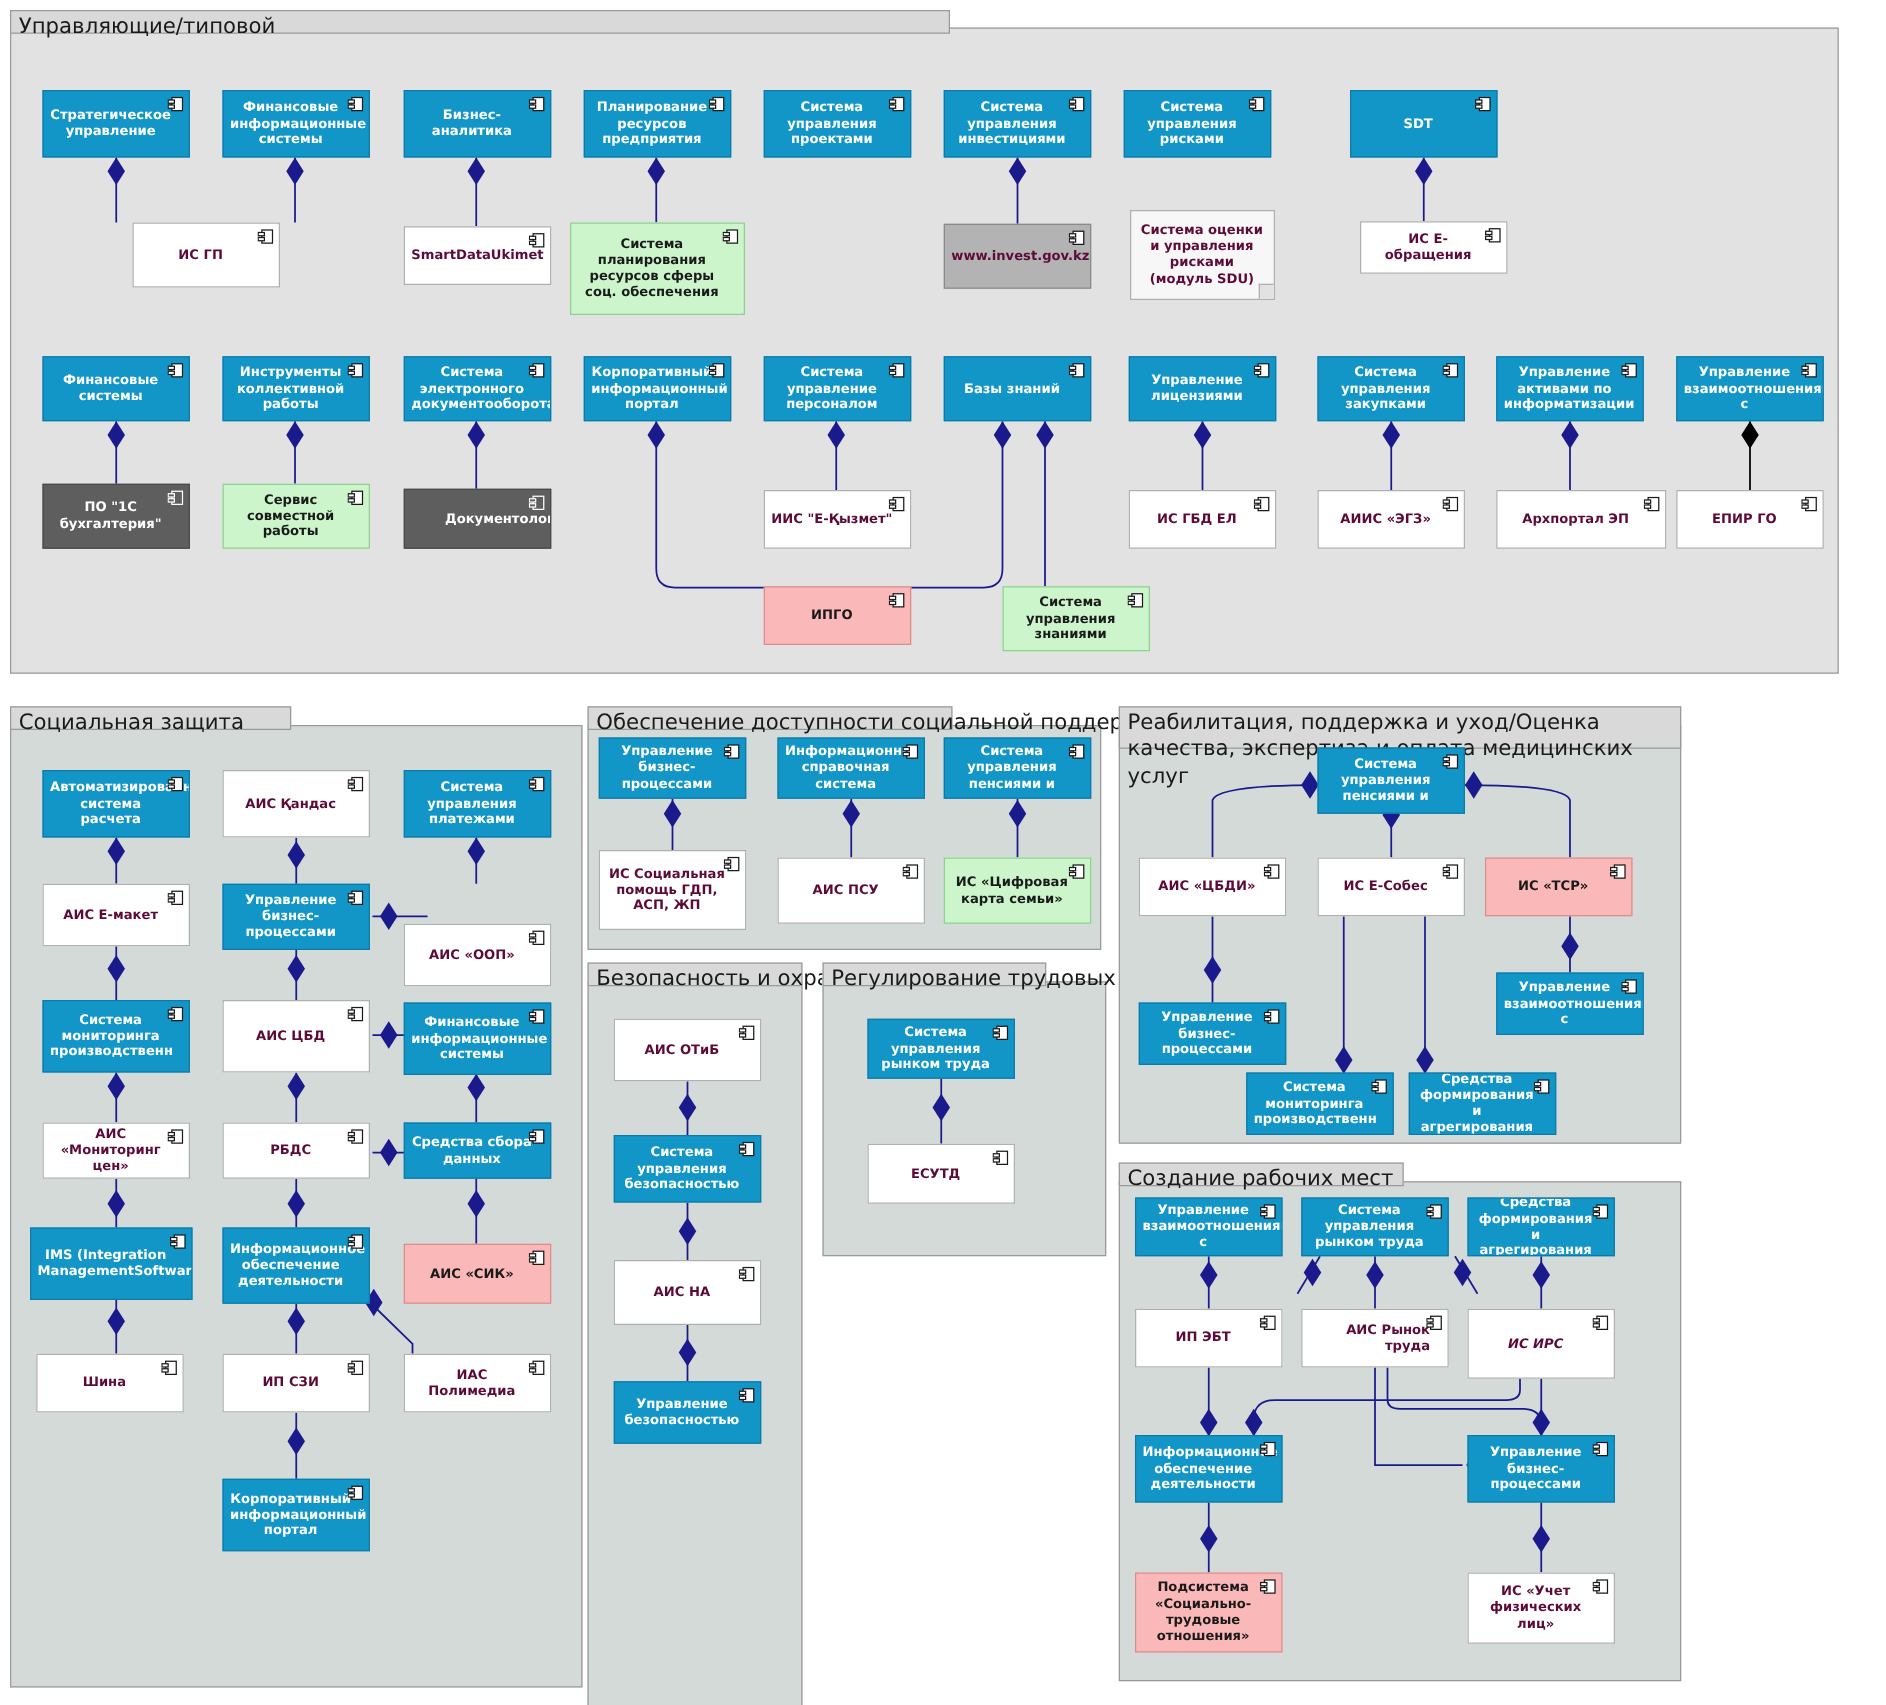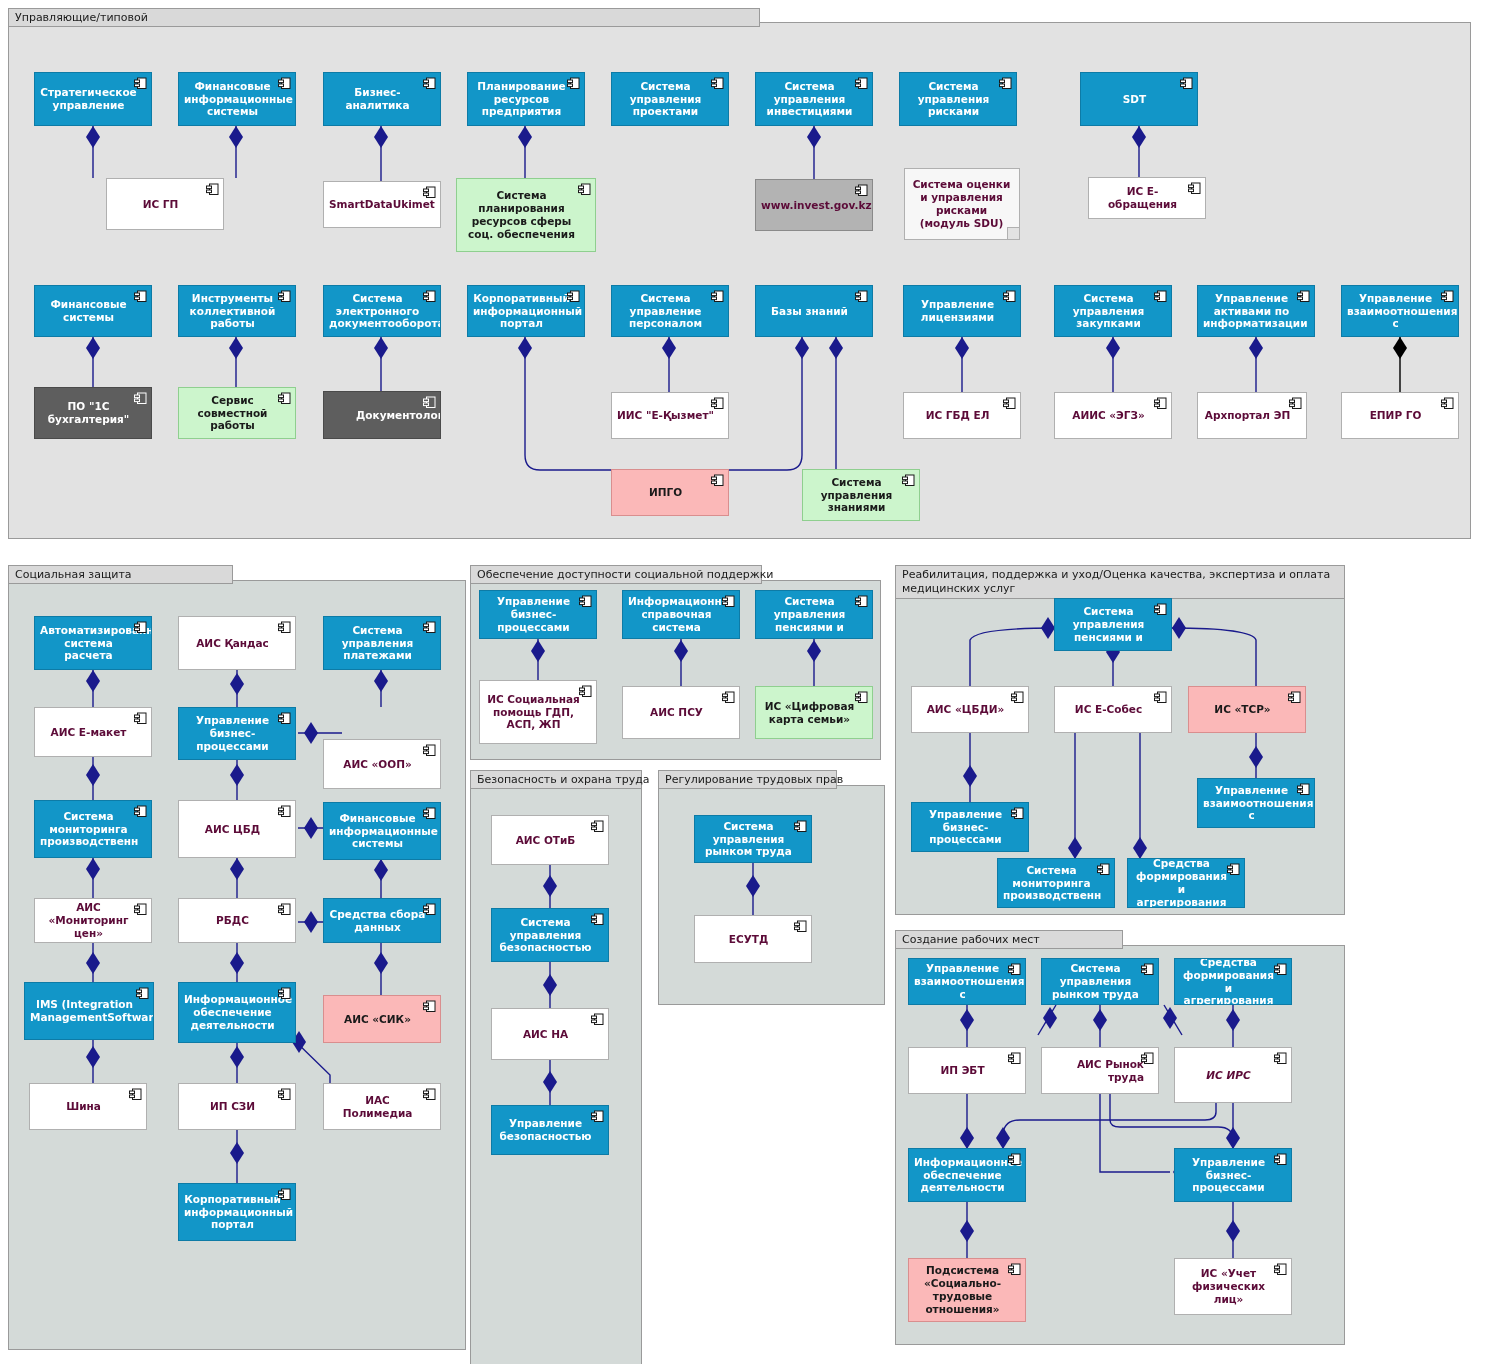--- a/index.html
+++ b/index.html
@@ -5,21 +5,21 @@
   html,body{margin:0;padding:0;background:#ffffff;}
   body{width:1509px;height:1364px;position:relative;
        font-family:"DejaVu Sans","Liberation Sans",sans-serif;
        -webkit-font-smoothing:none;}
   #canvas{position:absolute;left:0;top:0;width:1509px;height:1364px;}
 
   
   .pkg{position:absolute;background:#d4dad8;border:1px solid #9a9a9a;box-sizing:border-box;}
   .pkg.topgrp{background:#e2e2e2;}
   .pkg-tab{position:absolute;background:#d9d9d9;border:1px solid #9a9a9a;
-           box-sizing:border-box;font-size:11px;color:#1a1a1a;
+           box-sizing:border-box;font-size:17px;color:#1a1a1a;
            padding:2px 6px 0 6px;line-height:1.25;white-space:nowrap;
            font-family:"DejaVu Sans","Liberation Sans",sans-serif;}
   .pkg-tab.wrap{white-space:normal;}
 
   
   .cmp{position:absolute;box-sizing:border-box;display:flex;align-items:center;
        justify-content:center;text-align:center;font-weight:bold;font-size:10.5px;
        line-height:1.22;padding:3px 14px 3px 5px;overflow:hidden;
        font-family:"DejaVu Sans","Liberation Sans",sans-serif;}
   .cmp span.lbl{display:block;width:100%;}
@@ -560,21 +560,21 @@
     <span class="lbl">АИИС «ЭГЗ»</span>
     <span class="cicon">
         <svg width="13" height="13" viewBox="0 0 13 13">
           <rect x="3.5" y="1" width="8.5" height="10.5" fill="#fff" stroke="#1a1a1a" stroke-width="1"></rect>
           <rect x="0.5" y="3" width="5" height="2.6" fill="#fff" stroke="#1a1a1a" stroke-width="1"></rect>
           <rect x="0.5" y="7" width="5" height="2.6" fill="#fff" stroke="#1a1a1a" stroke-width="1"></rect>
         </svg>
       </span>
   </div>
 
-  <div class="cmp white" style="left:1197px;top:392px;width:110px;height:47px;">
+  <div class="cmp white" style="left:1197px;top:392px;width:136px;height:47px;">
     <span class="lbl">Архпортал ЭП</span>
     <span class="cicon">
         <svg width="13" height="13" viewBox="0 0 13 13">
           <rect x="3.5" y="1" width="8.5" height="10.5" fill="#fff" stroke="#1a1a1a" stroke-width="1"></rect>
           <rect x="0.5" y="3" width="5" height="2.6" fill="#fff" stroke="#1a1a1a" stroke-width="1"></rect>
           <rect x="0.5" y="7" width="5" height="2.6" fill="#fff" stroke="#1a1a1a" stroke-width="1"></rect>
         </svg>
       </span>
   </div>
 

